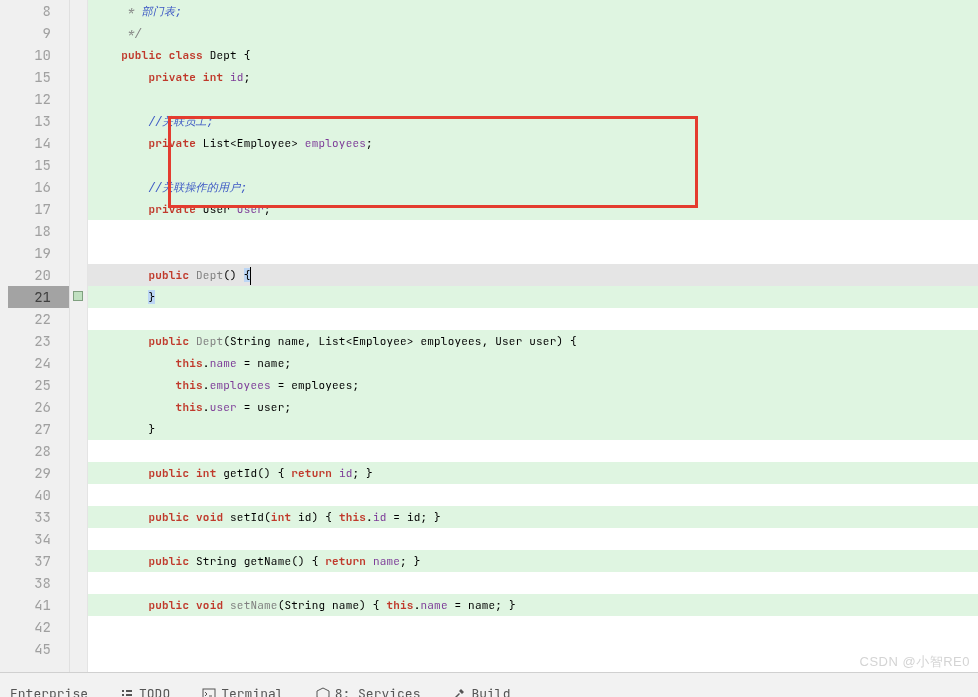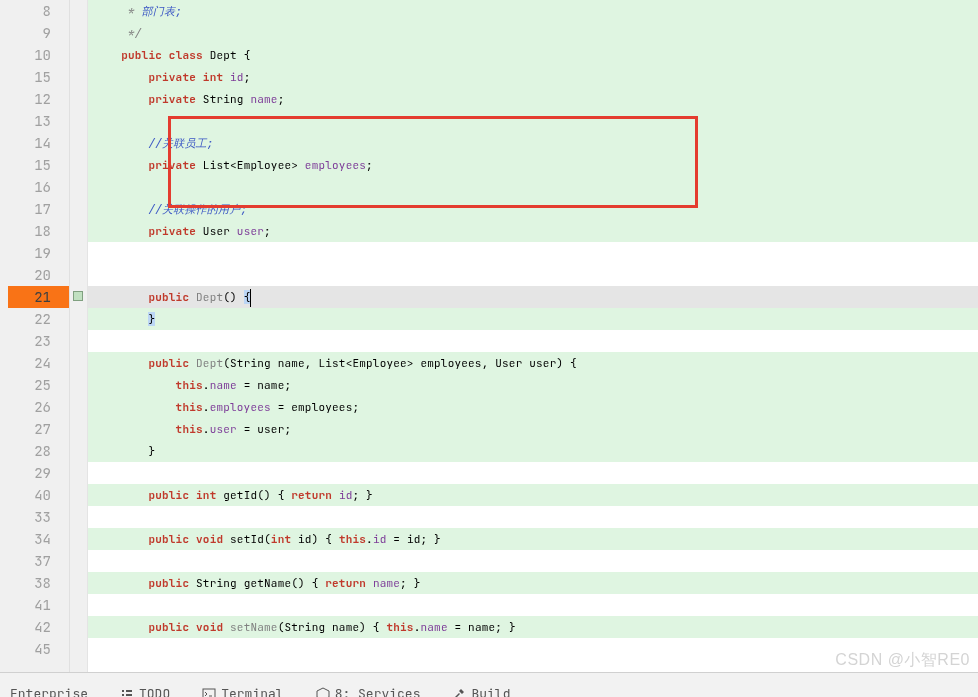--- a/index.html
+++ b/index.html
@@ -27,21 +27,21 @@
   flex-shrink: 0;
 }
 .gutter-line {
   height: 22px;
   line-height: 22px;
   padding-right: 18px;
   font-size: 14px;
 }
 .gutter-line.current {
   color: #404040;
-  background: #f97316;
+  background: #a3a3a3;
 }
 .fold-col {
   width: 18px;
   background: #f0f0f0;
   flex-shrink: 0;
   position: relative;
   border-right: 1px solid #e4e4e4;
 }
 .fold-mark {
   position: absolute;
@@ -99,21 +99,21 @@
   display: flex;
   align-items: center;
   gap: 5px;
   padding: 0 6px;
 }
 .bottom-item svg { flex-shrink: 0; }
 .watermark {
   position: absolute;
   bottom: 26px;
   right: 8px;
-  font-size: 16px;
+  font-size: 13px;
   color: #d4d4d4;
   font-family: sans-serif;
   letter-spacing: 0.5px;
 }
 .breakpoint-col {
   width: 8px;
   background: #f0f0f0;
   flex-shrink: 0;
 }
 </style>
@@ -158,21 +158,20 @@
     <div class="fold-mark" style="top:291px;"></div>
   </div>
   <div class="code">
 
     <div class="red-box" id="redbox" style="top: 116px; left: 80px; width: 530px; height: 92px;"></div>
 
     <div class="code-line bg-green"><span>     </span><span class="cmt">*</span><span class="cmt-cjk"> 部门表;</span></div>
     <div class="code-line bg-green"><span>     </span><span class="cmt">*/</span></div>
     <div class="code-line bg-green"><span>    </span><span class="kw">public</span> <span class="kw">class</span> <span>Dept</span> <span>{</span></div>
     <div class="code-line bg-green"><span>        </span><span class="kw">private</span> <span class="kw">int</span> <span class="fld">id</span><span>;</span></div>
-    <div class="code-line bg-green"><span>        </span><span class="kw">private</span> <span>String</span> <span class="fld">name</span><span>;</span></div>
     <div class="code-line bg-green"></div>
     <div class="code-line bg-green"><span>        </span><span class="cmt-cjk">//关联员工;</span></div>
     <div class="code-line bg-green"><span>        </span><span class="kw">private</span> <span>List&lt;Employee&gt;</span> <span class="fld">employees</span><span>;</span></div>
     <div class="code-line bg-green"></div>
     <div class="code-line bg-green"><span>        </span><span class="cmt-cjk">//关联操作的用户;</span></div>
     <div class="code-line bg-green"><span>        </span><span class="kw">private</span> <span>User</span> <span class="fld">user</span><span>;</span></div>
     <div class="code-line bg-white"></div>
     <div class="code-line bg-white"></div>
     <div class="code-line bg-current"><span>        </span><span class="kw">public</span> <span class="mtd-unused">Dept</span><span>() </span><span class="sel">{</span><span class="caret"></span></div>
     <div class="code-line bg-green"><span>        </span><span class="sel">}</span></div>

